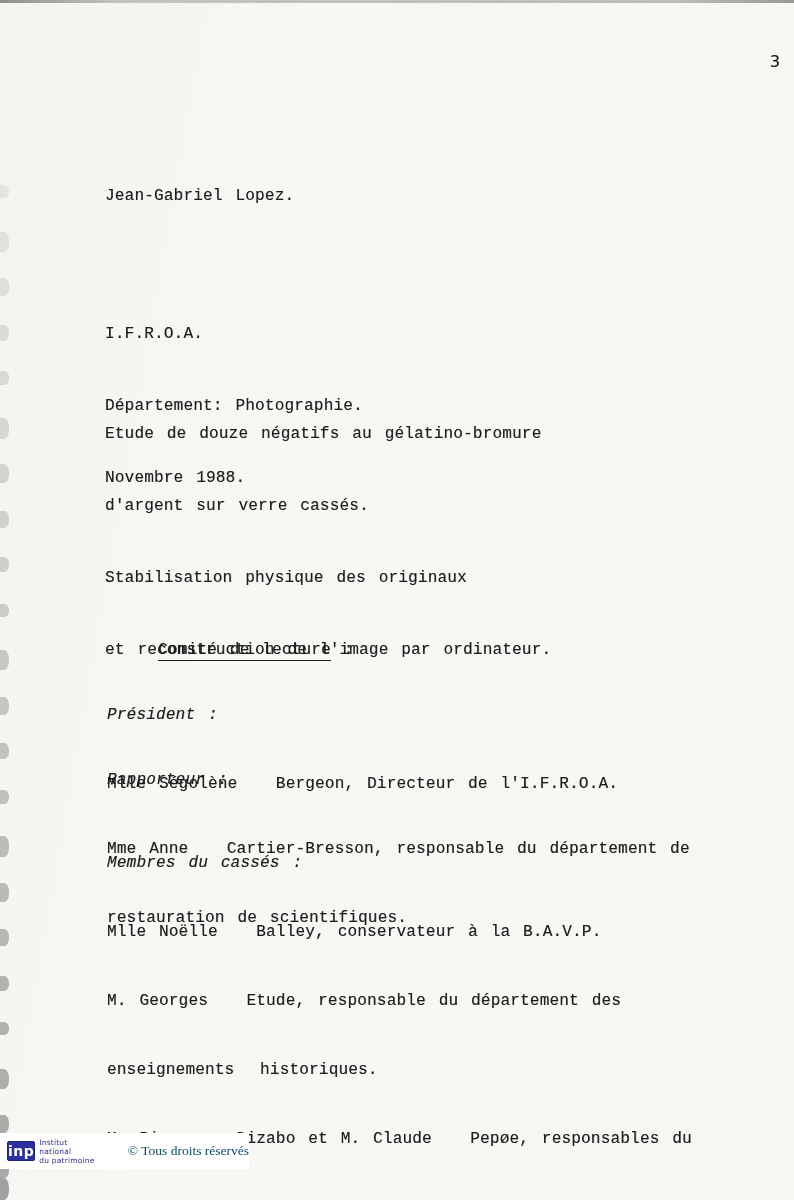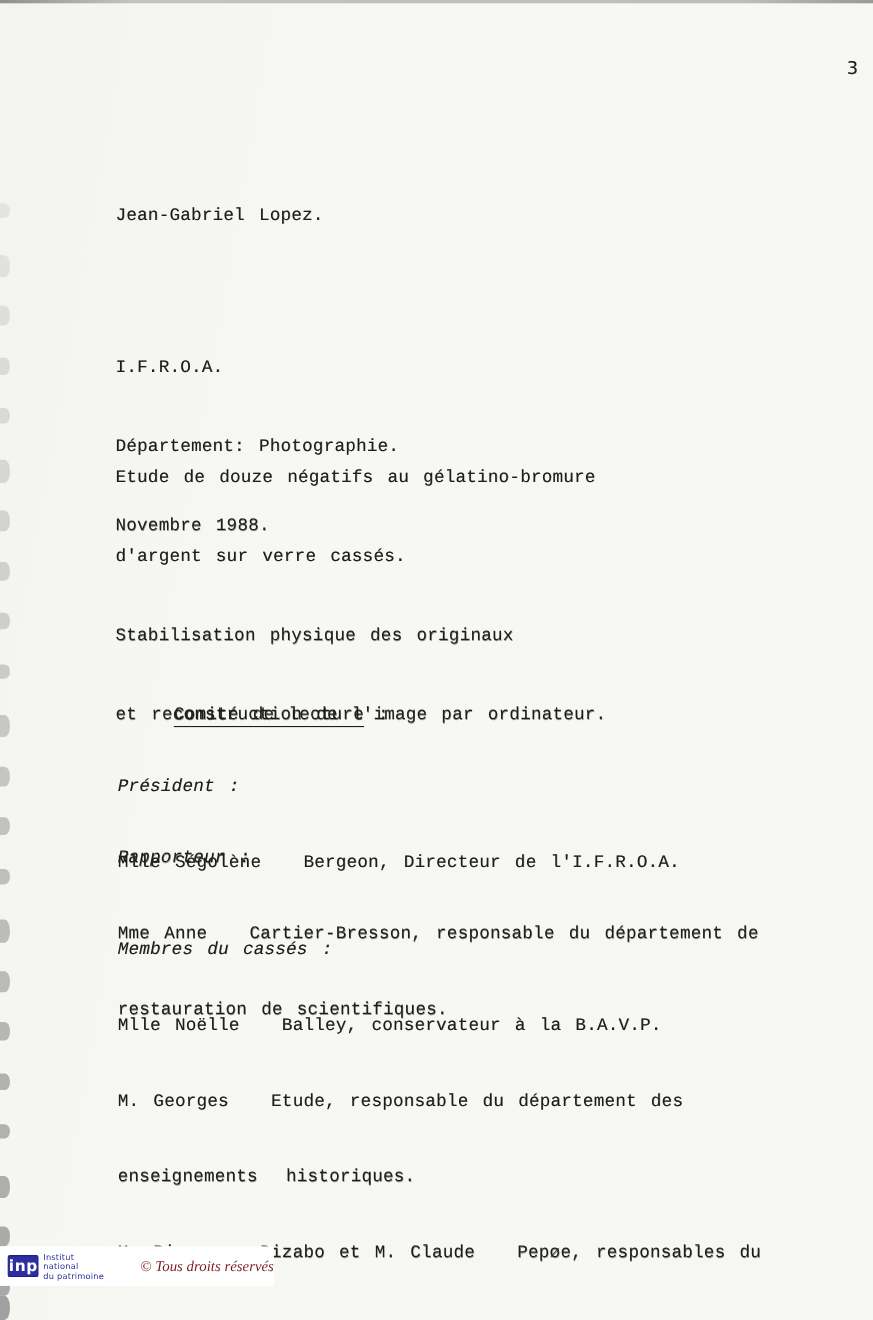--- a/index.html
+++ b/index.html
@@ -97,23 +97,22 @@
     margin-left: 4px;
     font-size: 7.5px;
     line-height: 9px;
     color: #2b2fa0;
     letter-spacing: 0.2px;
   }
   .copyright {
     margin-left: 32px;
     font-family: "Liberation Serif", serif;
     font-size: 13.5px;
-    color: #7f1d1d;
+    color: #0c4a6e;
     white-space: nowrap;
-    font-style: italic;
   }
 </style>
 </head>
 <body>
 
 <div class="page">
   <div class="top-edge"></div>
   <div id="binding-marks">
       <div class="bmark" style="top: 185px; height: 13px; opacity: 0.15;"></div>
       <div class="bmark" style="top: 231.5px; height: 20px; opacity: 0.18;"></div>

